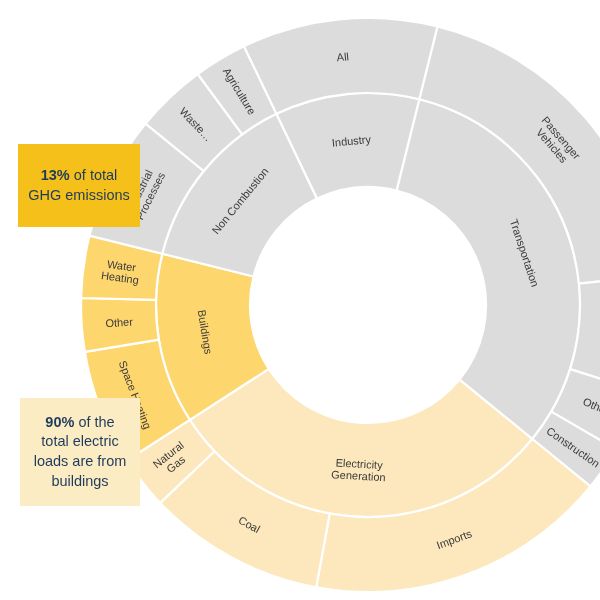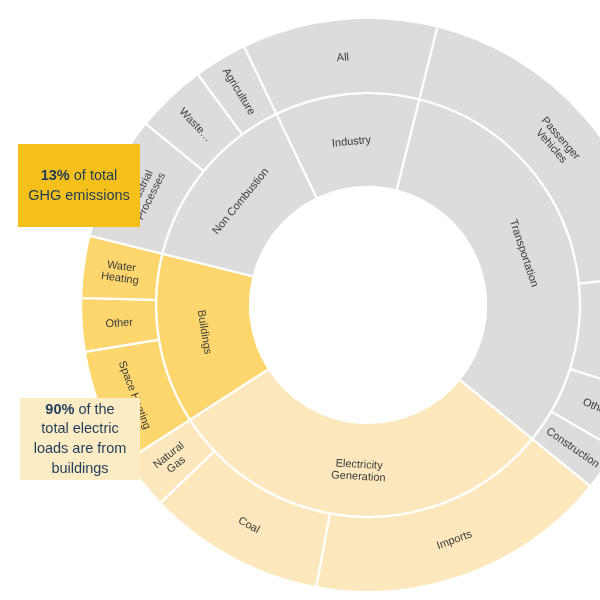--- a/index.html
+++ b/index.html
@@ -53,21 +53,21 @@
     top: 112px;
     width: 122px;
     height: 83px;
     background: #F5C01A;
     margin-top: 32px;
   }
   #callout-electric {
     left: 20px;
     top: 398px;
     width: 120px;
-    height: 82px;
+    height: 108px;
     background: #FCECC4;
   }
   .callout-text { display: block; }
 </style>
 </head>
 <body>
 
 <div id="stage">
 
   <svg class="chart" viewBox="0 0 600 600">

